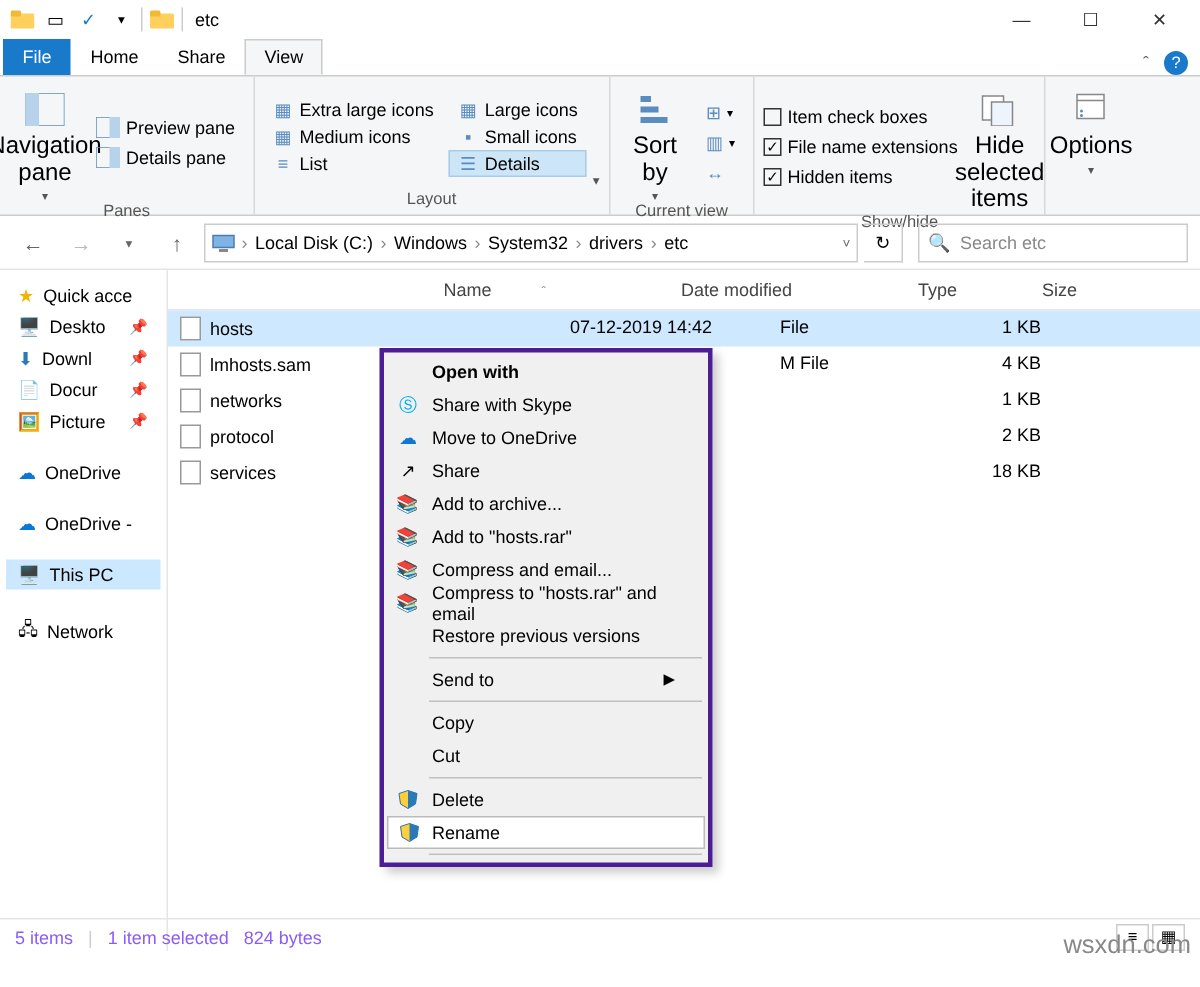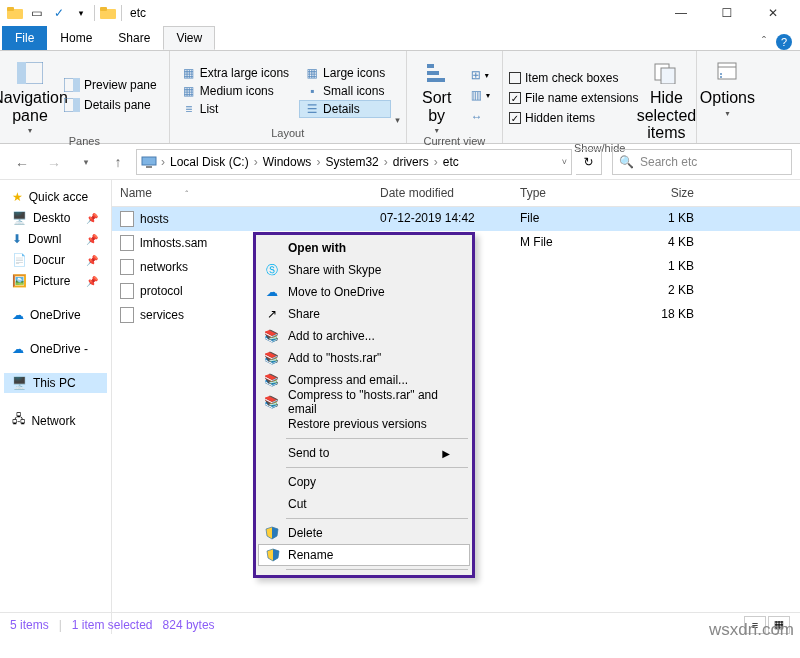--- a/index.html
+++ b/index.html
@@ -49,23 +49,23 @@
 
 .body { display:flex; height:454px; }
 .sidebar { width:112px; border-right:1px solid #e5e5e5; overflow:hidden; padding-top:6px; }
 .side-item { display:flex; align-items:center; gap:6px; padding:3px 8px; margin:1px 4px; white-space:nowrap; }
 .side-item.sel { background:#cce8ff; }
 .side-sp { height:12px; }
 .side-item .pin { margin-left:auto; color:#888; font-size:10px; }
 
 .listing { flex:1; display:flex; flex-direction:column; position:relative; }
 .list-header { display:flex; border-bottom:1px solid #e5e5e5; }
-.list-header .col-h { padding:6px 8px; color:#444; }
+.list-header .col-h { padding:6px 8px; color:#444;text-align:right; }
 .col-name { width:260px; }
-.col-date { width:140px; }
+.col-date { width:140px;margin-left:24px; }
 .col-type { width:110px; }
 .col-size { width:80px; text-align:right; }
 .list-rows .row { display:flex; padding:2px 0; }
 .list-rows .row.sel { background:#cde8ff; }
 .cell { padding:2px 8px; }
 .cell.name { width:260px; display:flex; align-items:center; gap:6px; }
 .cell.date { width:140px; }
 .cell.type { width:110px; }
 .cell.size { width:80px; text-align:right; }
 .file-ico { width:14px; height:16px; border:1px solid #999; background:#fff; position:relative; }

